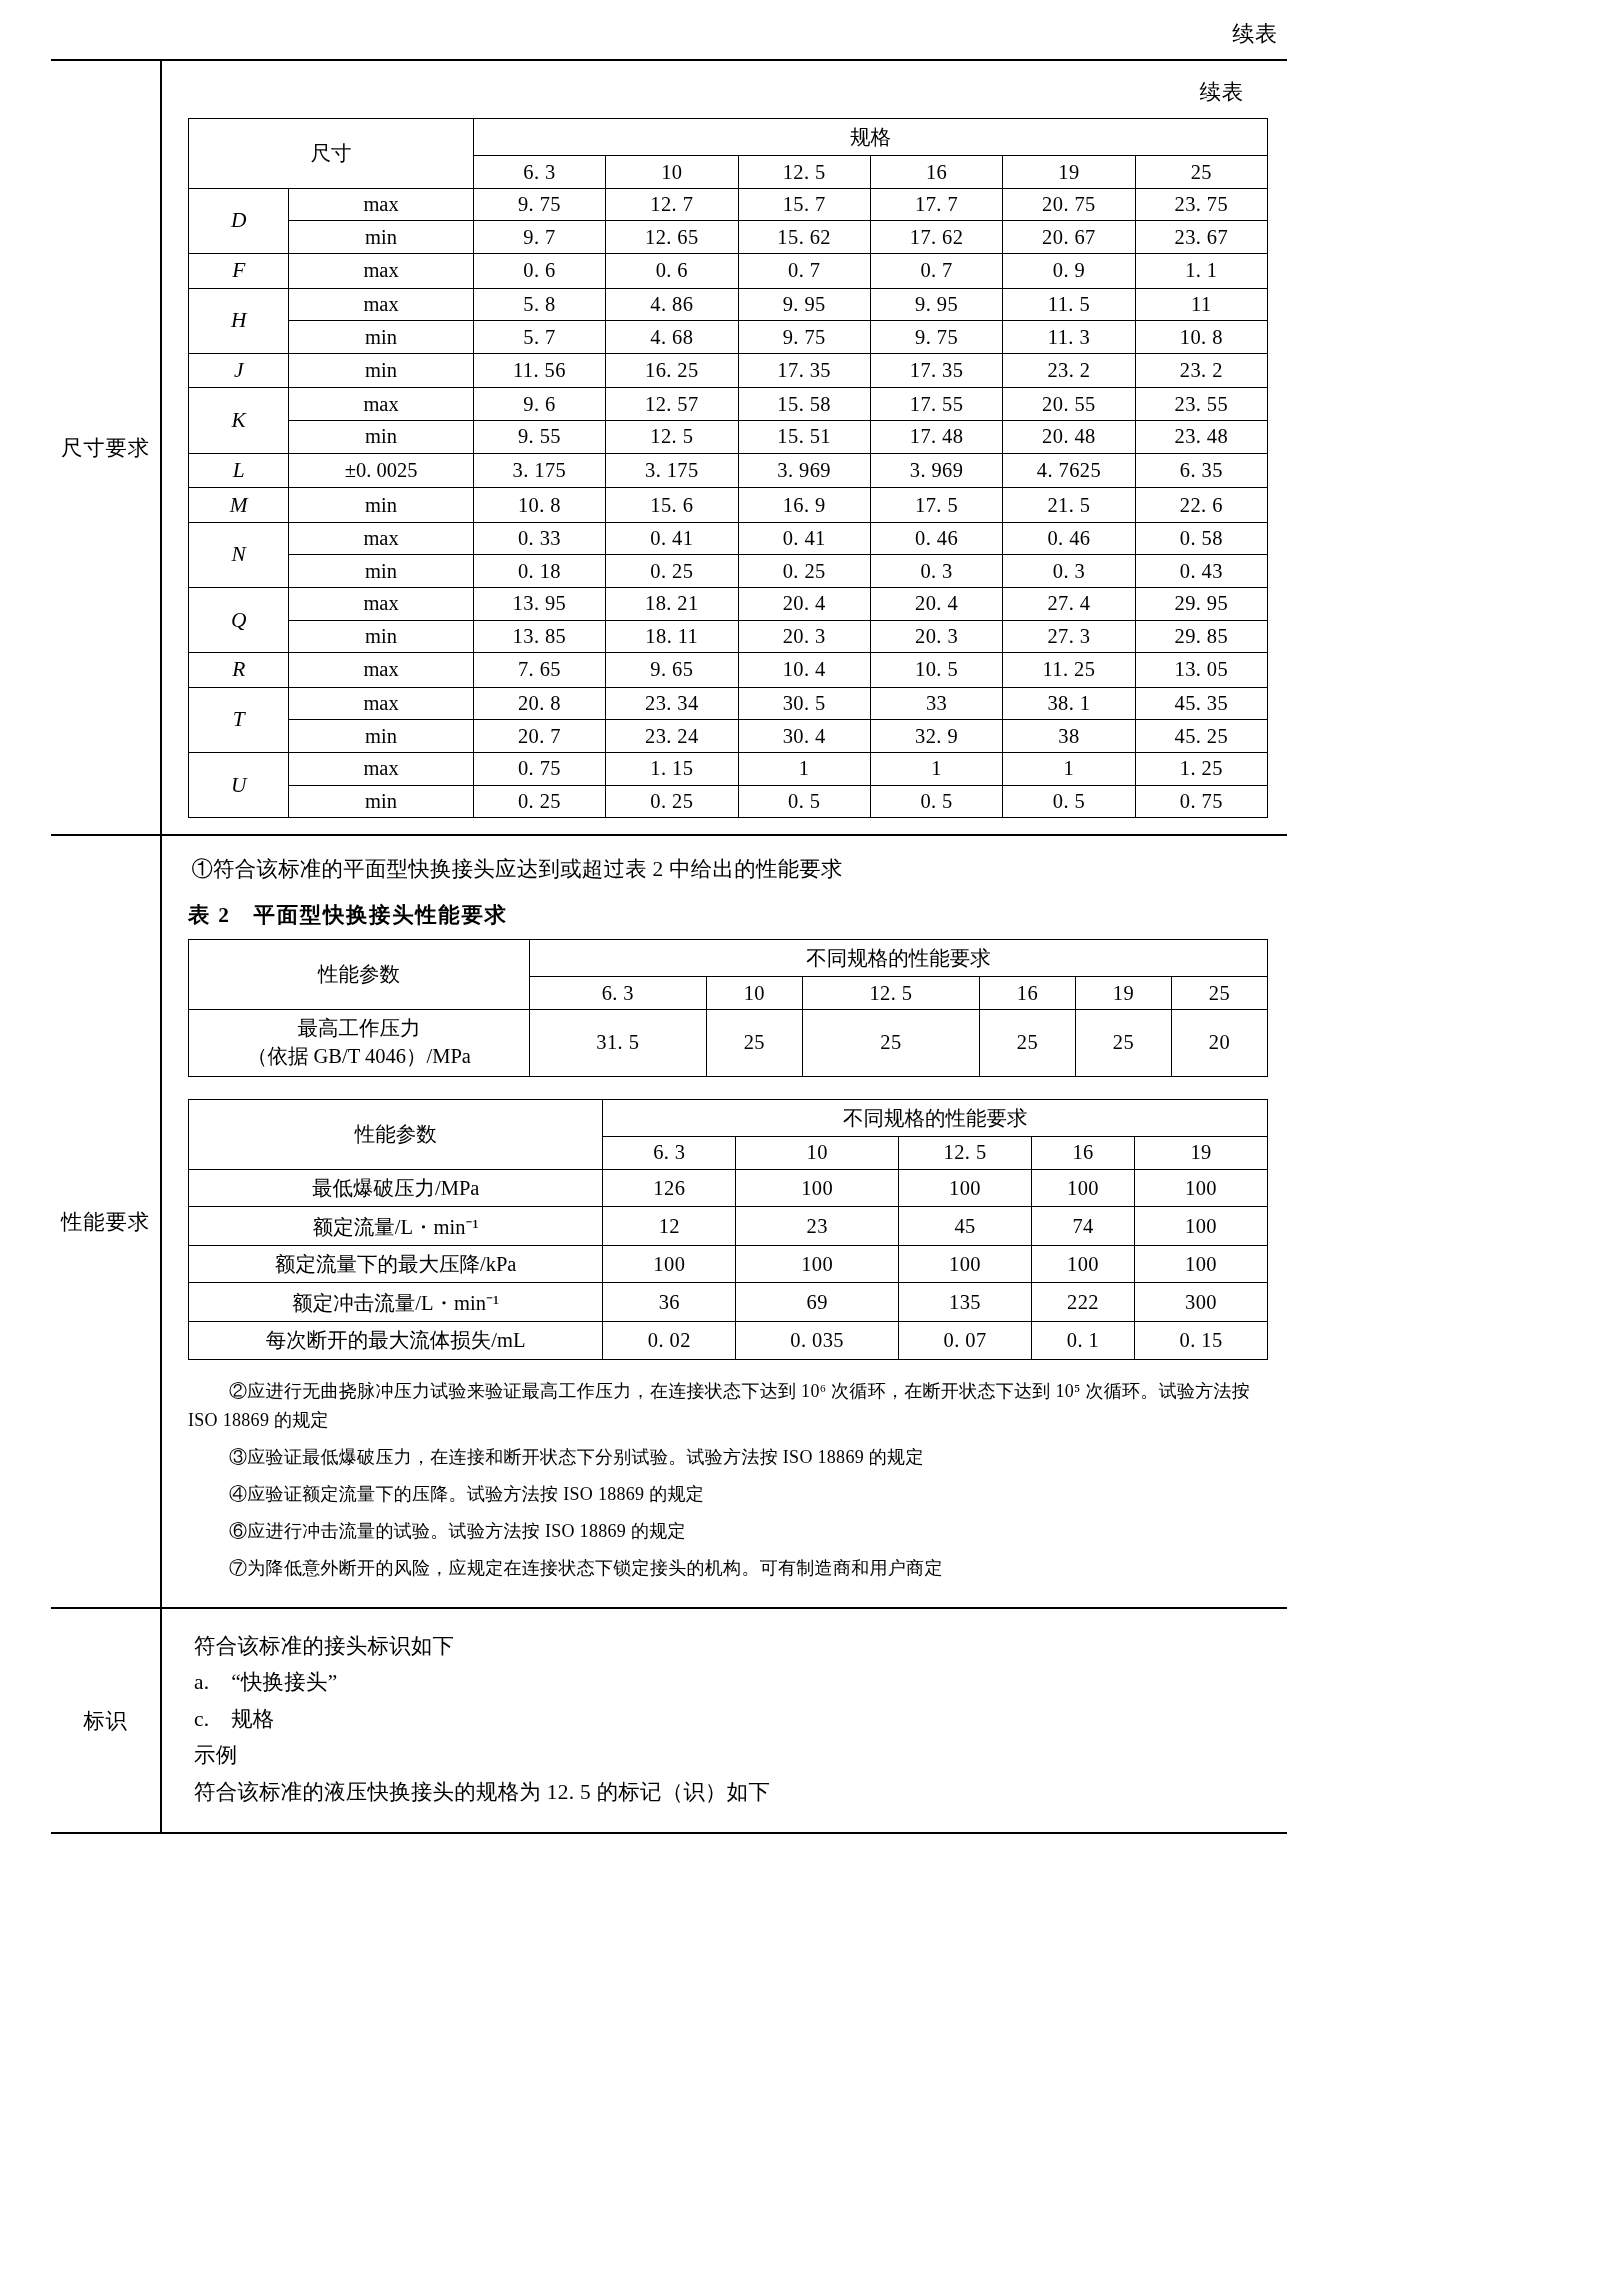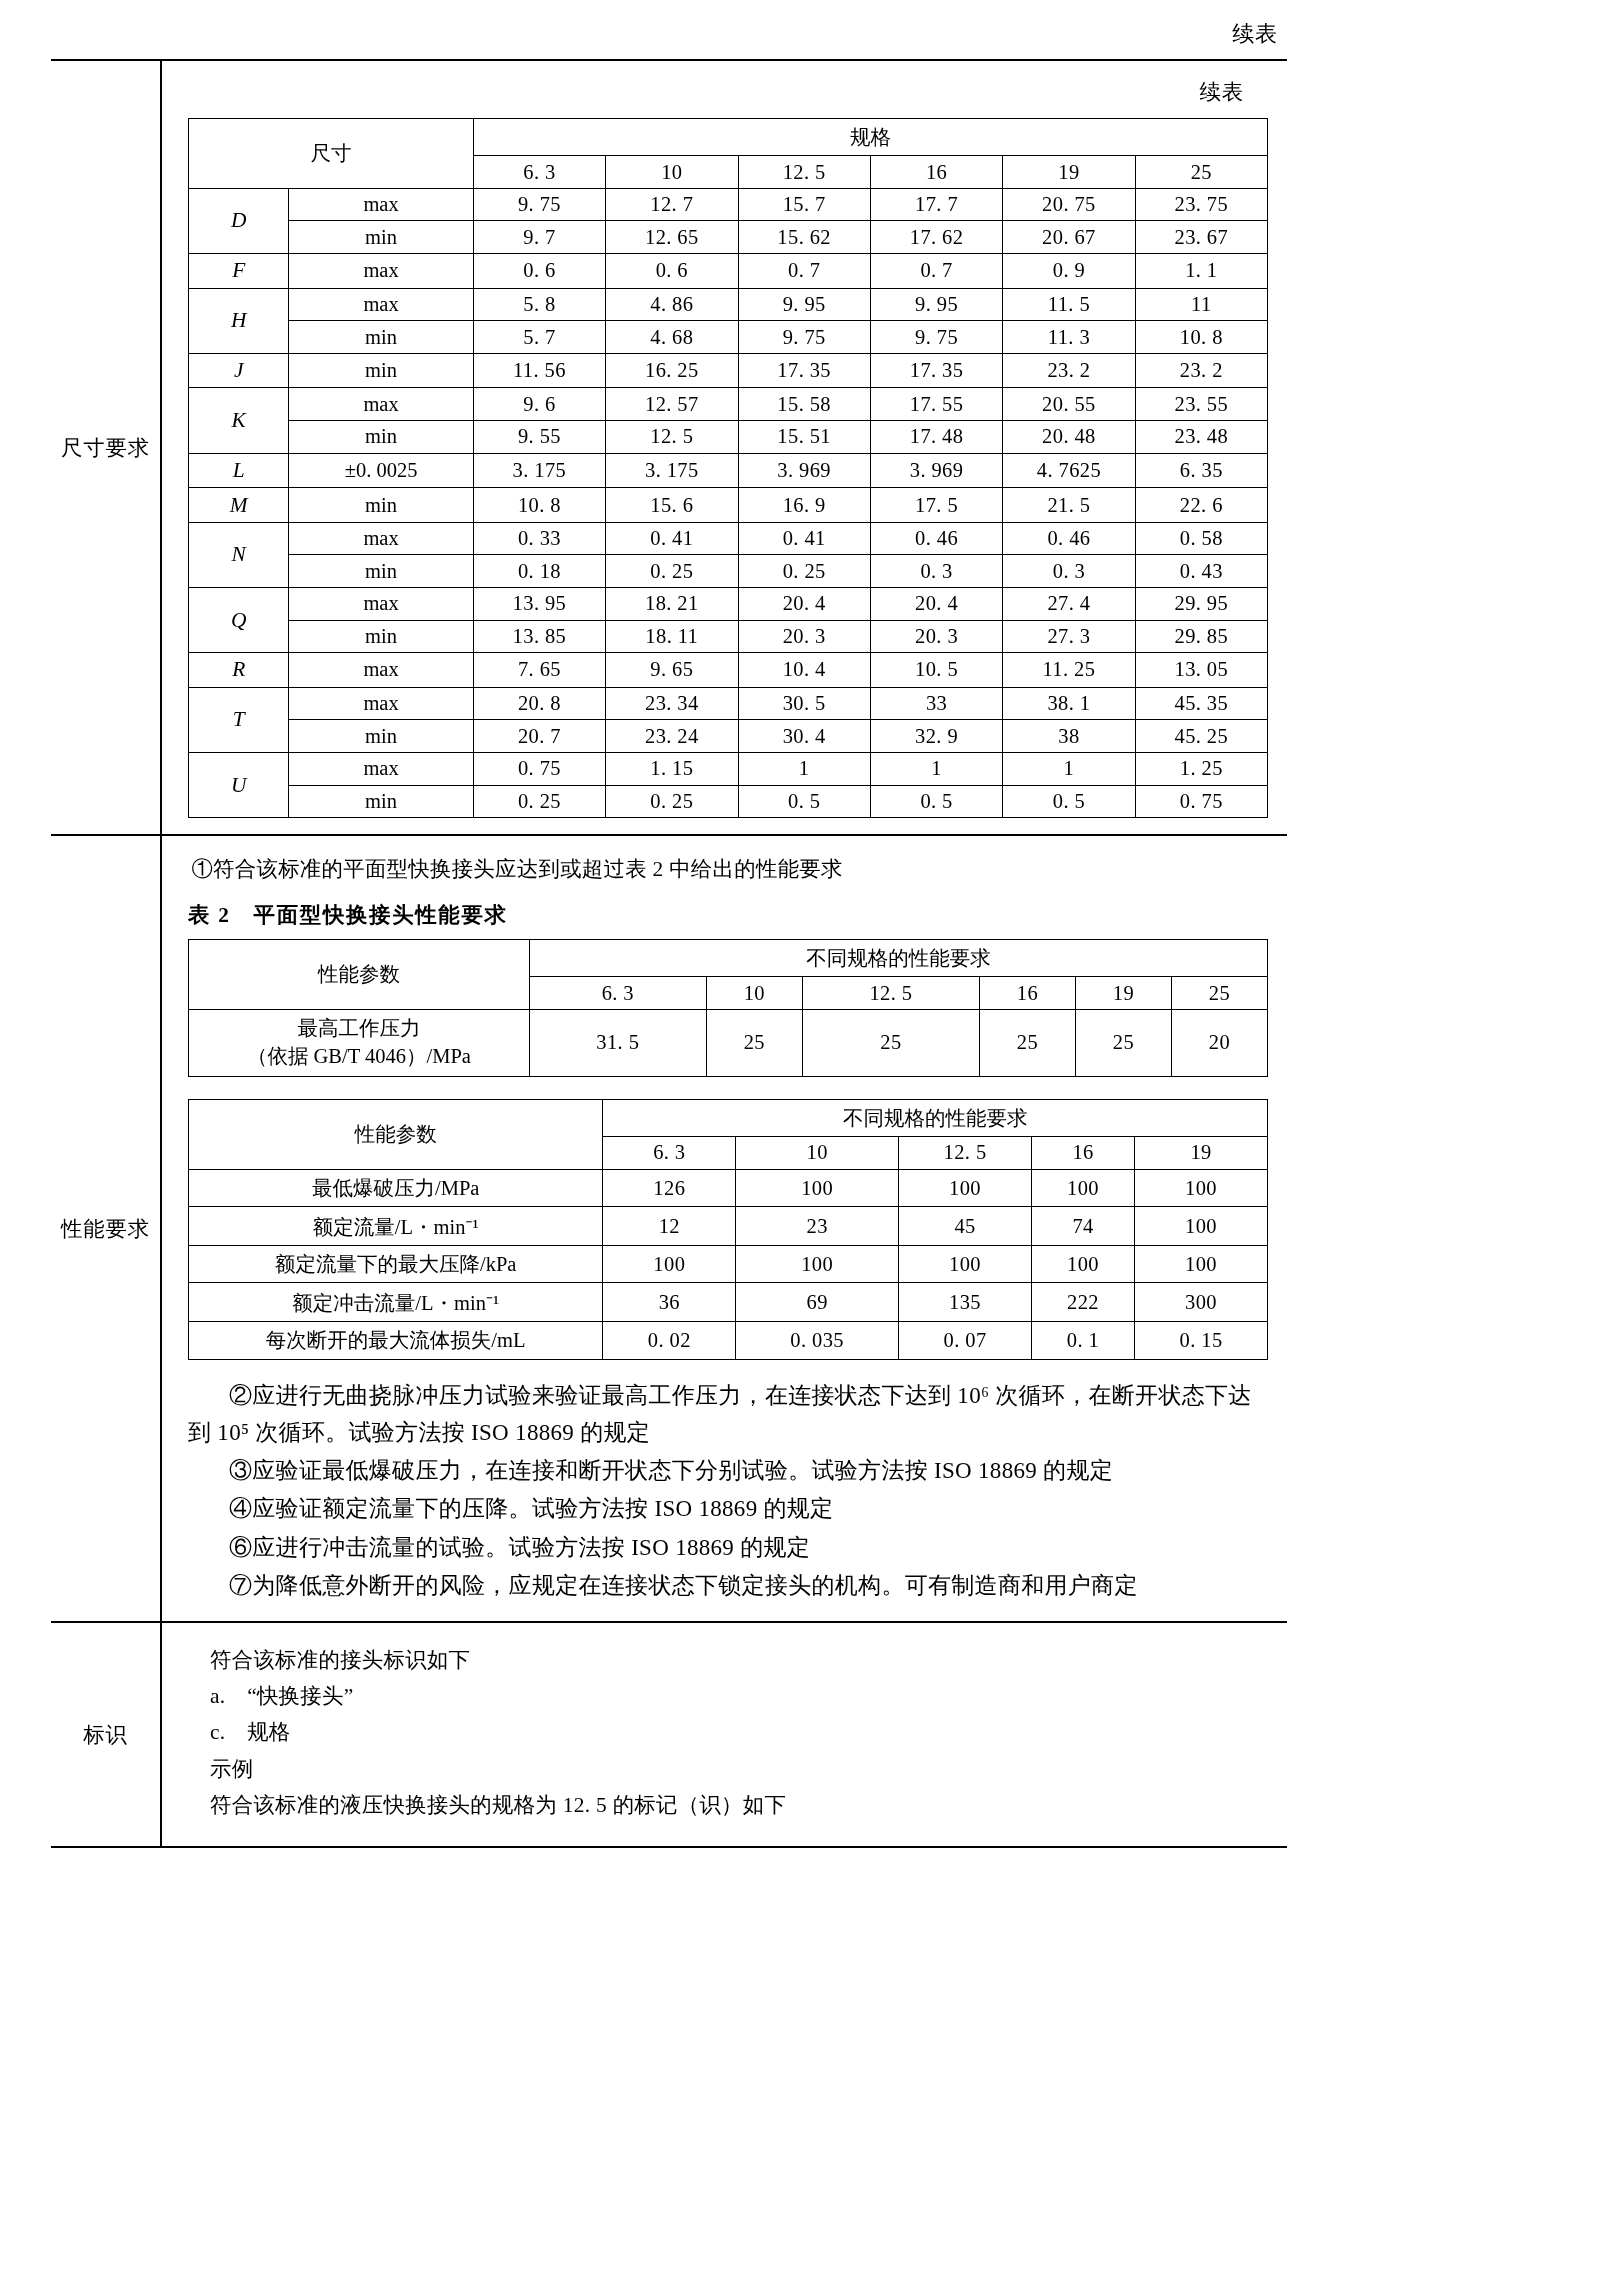--- a/index.html
+++ b/index.html
@@ -112,31 +112,31 @@
     width: 410px;
     text-align: center;
   }
   .two-line {
     line-height: 1.35;
   }
   .paras {
     margin-top: 17px;
   }
   .para {
-    font-size: 23px;
+    font-size: 18px;
     line-height: 1.62;
     text-indent: 0;
     letter-spacing: 0.3px;
-    margin: 1px 0;
+    margin: 8px 0;
   }
   .para.indent {
     text-indent: 41px;
   }
   .mark-body {
-    padding: 19px 19px 22px 26px;
+    padding: 19px 19px 22px 10px;
   }
   .mark-line {
     font-size: 21.4px;
     line-height: 1.7;
     margin-left: 22px;
     letter-spacing: 0.3px;
   }
 </style>
 </head>
 <body>

